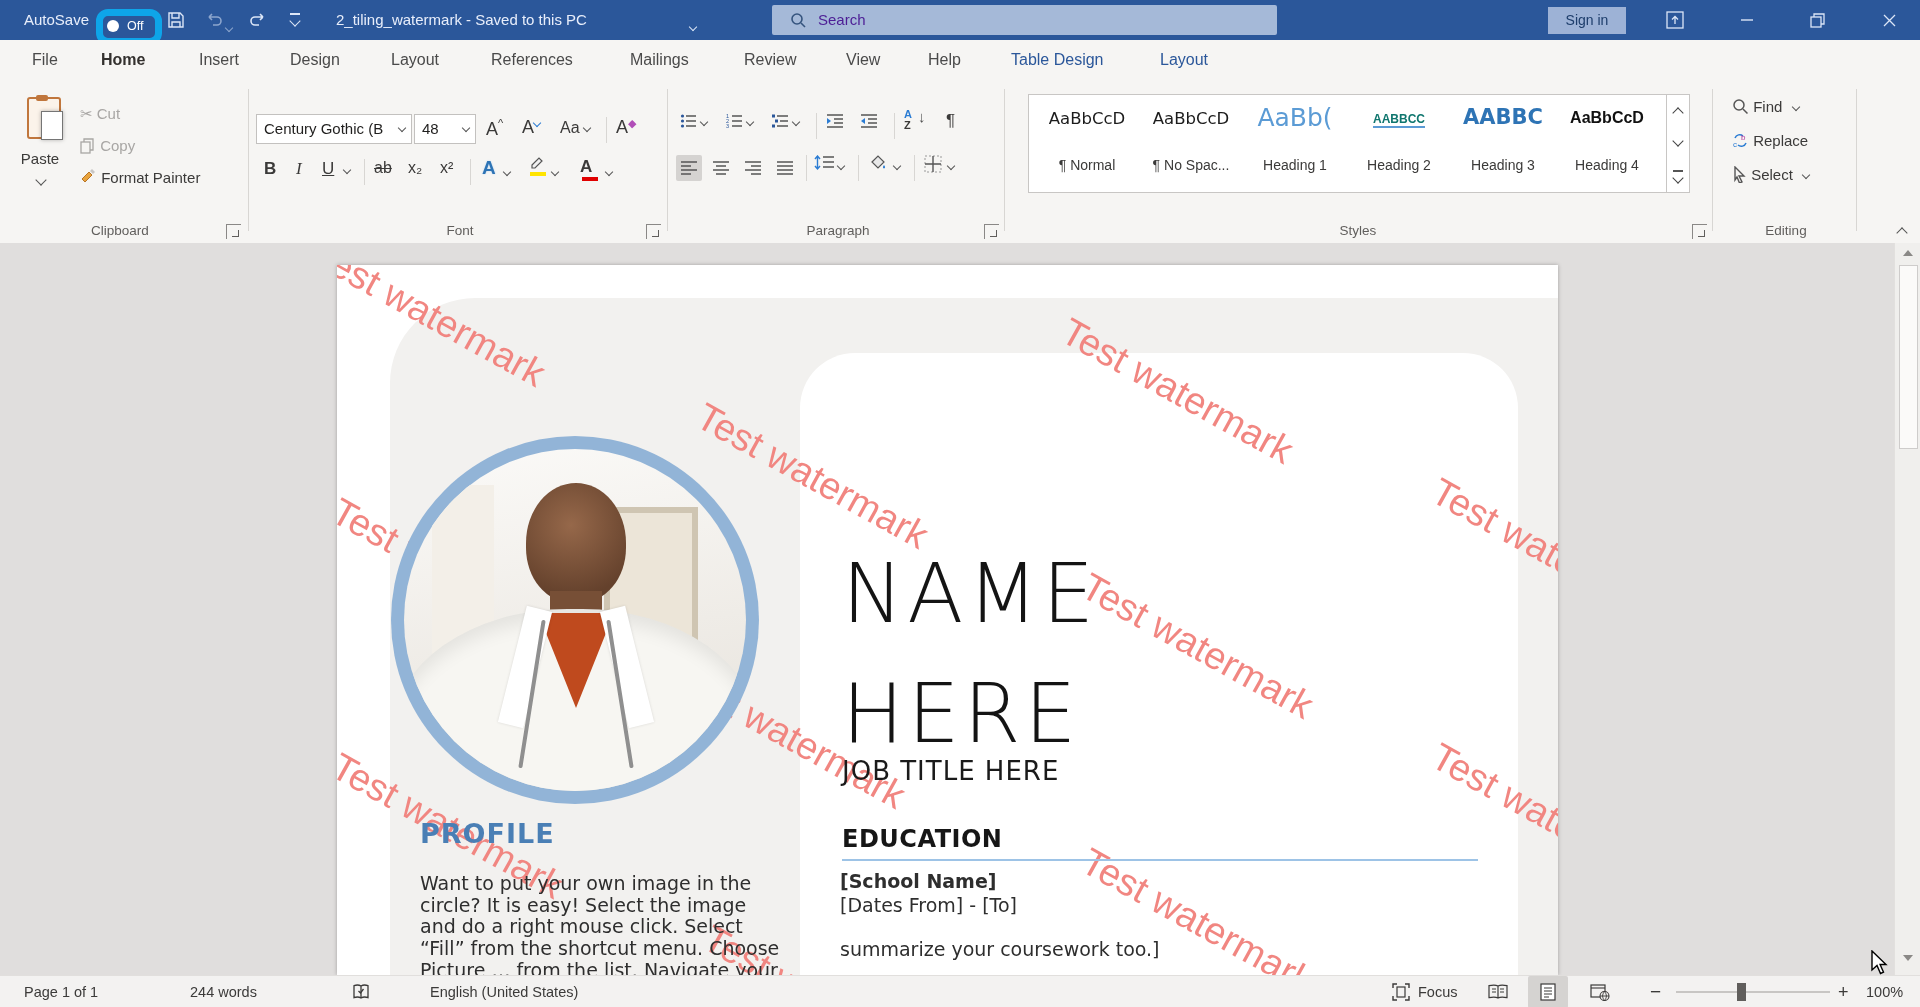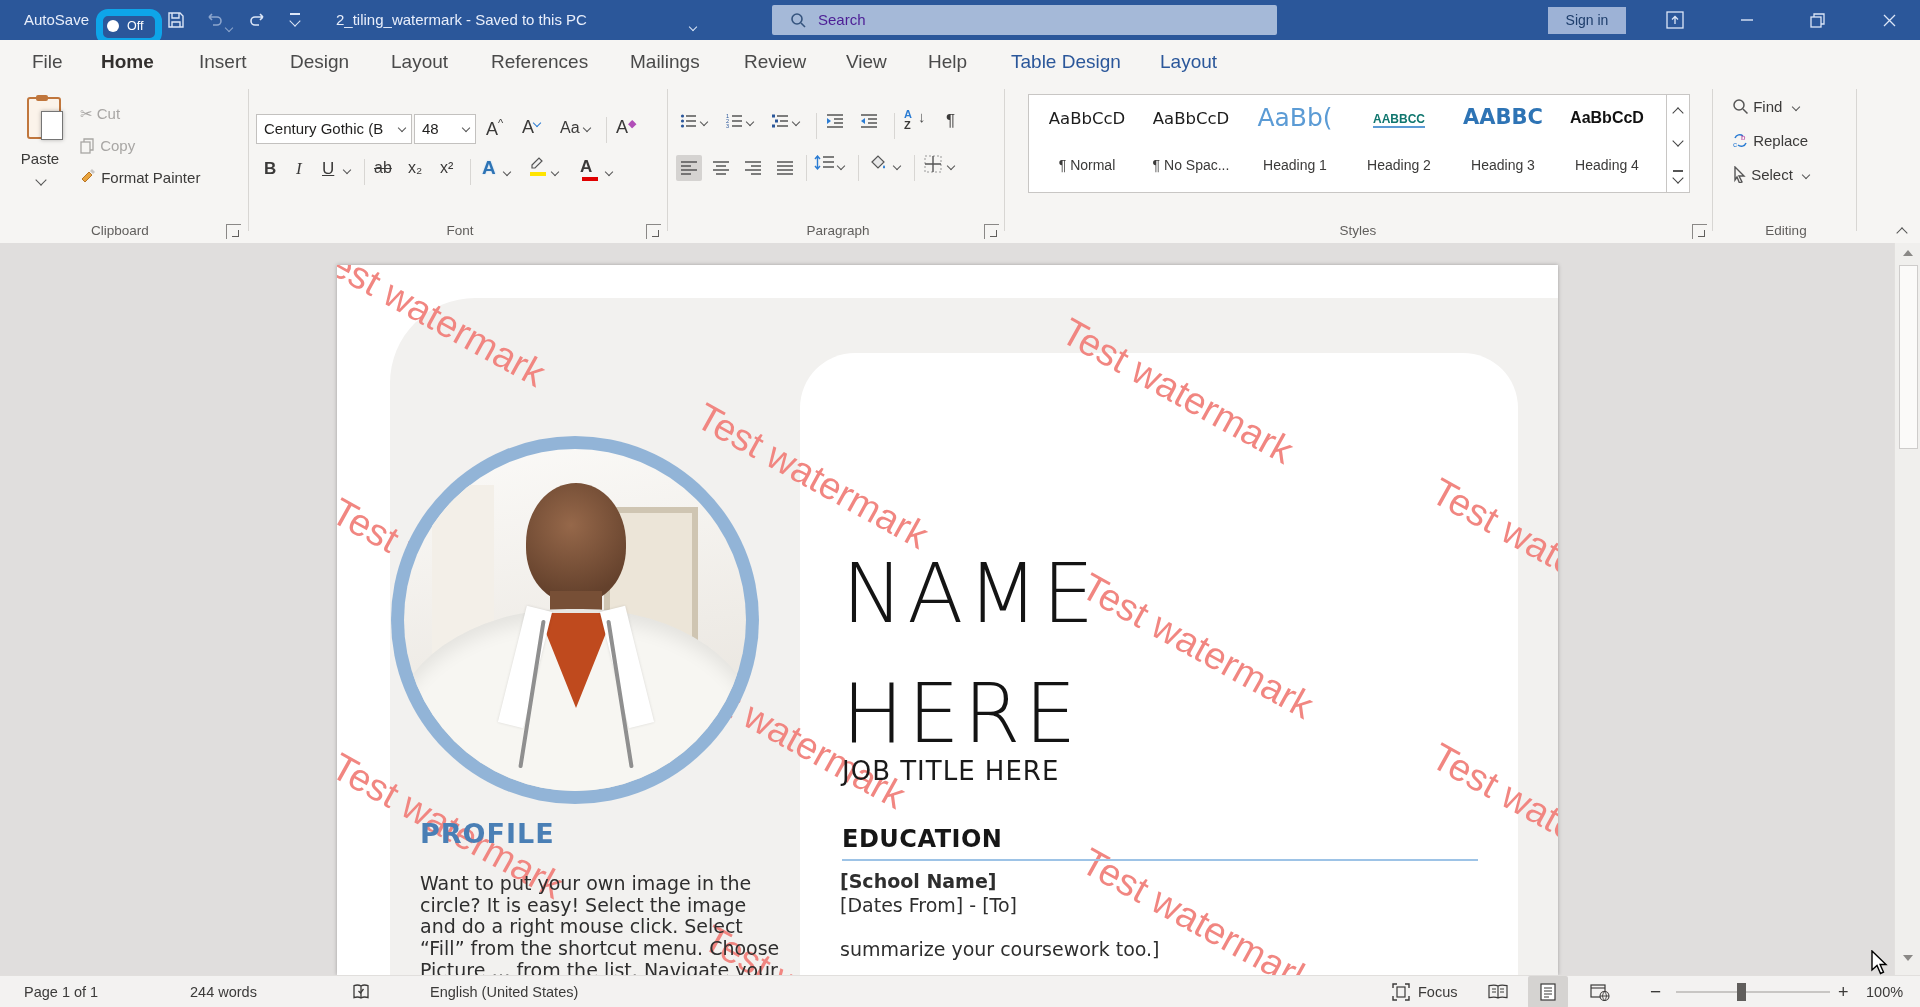--- a/index.html
+++ b/index.html
@@ -17,21 +17,21 @@
   .tbicon{position:absolute;top:9px;width:22px;height:22px;color:#dce6f7;}
   .chev{display:inline-block;width:7px;height:7px;border-right:1.6px solid currentColor;border-bottom:1.6px solid currentColor;transform:rotate(45deg);}
   .chev-sm{width:5px;height:5px;}
   .search{position:absolute;left:772px;top:5px;width:505px;height:30px;background:#a5b9d8;border-radius:2px;color:#4c1d95;}
   .search .ph{position:absolute;left:46px;top:6px;font-size:15px;}
   .signin{position:absolute;left:1548px;top:7px;width:78px;height:27px;background:#9db2d6;border-radius:0;color:#1d3d6b;font-size:14px;text-align:center;line-height:27px;}
   .winbtn{position:absolute;top:0;width:34px;height:40px;color:#e8eefb;text-align:center;line-height:40px;font-size:17px;}
 
   
   .tabrow{position:absolute;left:0;top:40px;width:1920px;height:41px;background:#f6f5f3;}
-  .tab{position:absolute;top:11px;font-size:19px;color:#4a4a4a;white-space:nowrap;}
+  .tab{position:absolute;top:11px;font-size:16px;color:#4a4a4a;white-space:nowrap;}
   .tab.active{color:#33302e;font-weight:bold;}
   .tab.ctx{color:#2b579a;}
   .tab-underline{position:absolute;left:97px;top:77px;width:58px;height:3px;background:#2b579a;}
   .sharebtn{position:absolute;left:1800px;top:46px;width:86px;height:31px;background:#fff;border:1px solid #c8c6c4;border-radius:2px;color:#2b579a;font-size:15px;}
   .sharebtn span.t{position:absolute;left:30px;top:6px;}
 
   
   .ribbon{position:absolute;left:0;top:81px;width:1920px;height:162px;background:#f6f5f3;border-bottom:1px solid #dfddda;color:#3b3a39;}
   .gdiv{position:absolute;top:8px;width:1px;height:142px;background:#d8d6d3;}
   .glabel{position:absolute;top:142px;width:140px;text-align:center;font-size:13.5px;color:#605e5c;}

